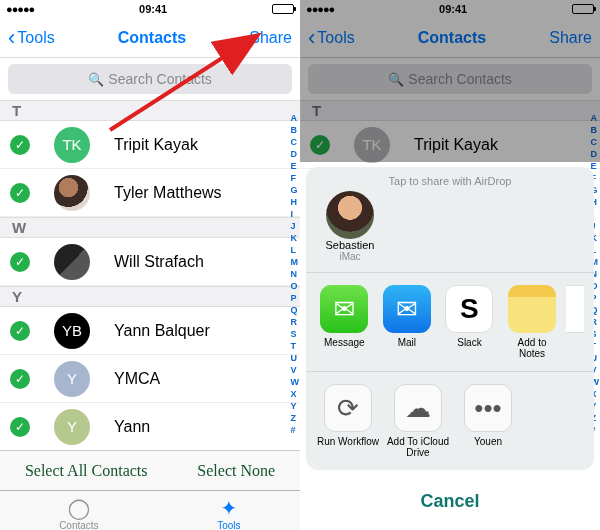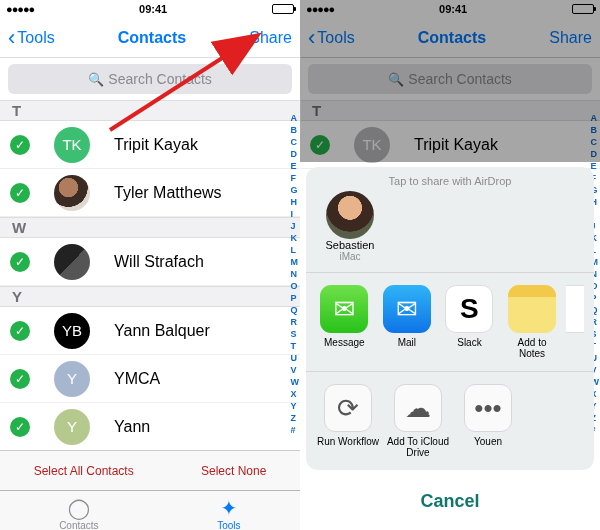--- a/index.html
+++ b/index.html
@@ -62,21 +62,21 @@
   .av-yb { background: #000000; }
   .av-y1 { background: #a5b6ce; }
   .av-y2 { background: #b5c98f; }
   .name { font-size: 16px; color: #000; }
   .index-strip {
     position: absolute; right: 1px; top: 12px; bottom: 0;
     display: flex; flex-direction: column; font-size: 9px; color: #0d68c9; font-weight: 600; gap: 0; line-height: 12px;
   }
   .bottom-actions {
     display: flex; height: 40px; border-top: 1px solid #ccc; background: #f8f8f8;
-    align-items: center; justify-content: space-around; color: #b91c1c; font-size: 12px;
+    align-items: center; justify-content: space-around; color: #14532d; font-size: 16px; font-family: Liberation Serif, serif;
   }
   .tab-bar {
     display: flex; height: 46px; border-top: 1px solid #b5b5b8; background: #f8f8f8;
     align-items: center; justify-content: space-around; color: #8e8e93;
   }
   .tab { display: flex; flex-direction: column; align-items: center; font-size: 10px; }
   .tab.active { color: #007aff; }
   .tab-icon { width: 24px; height: 24px; display: flex; align-items: center; justify-content: center; font-size: 20px; }
   
   .phone.right .dim-overlay {

